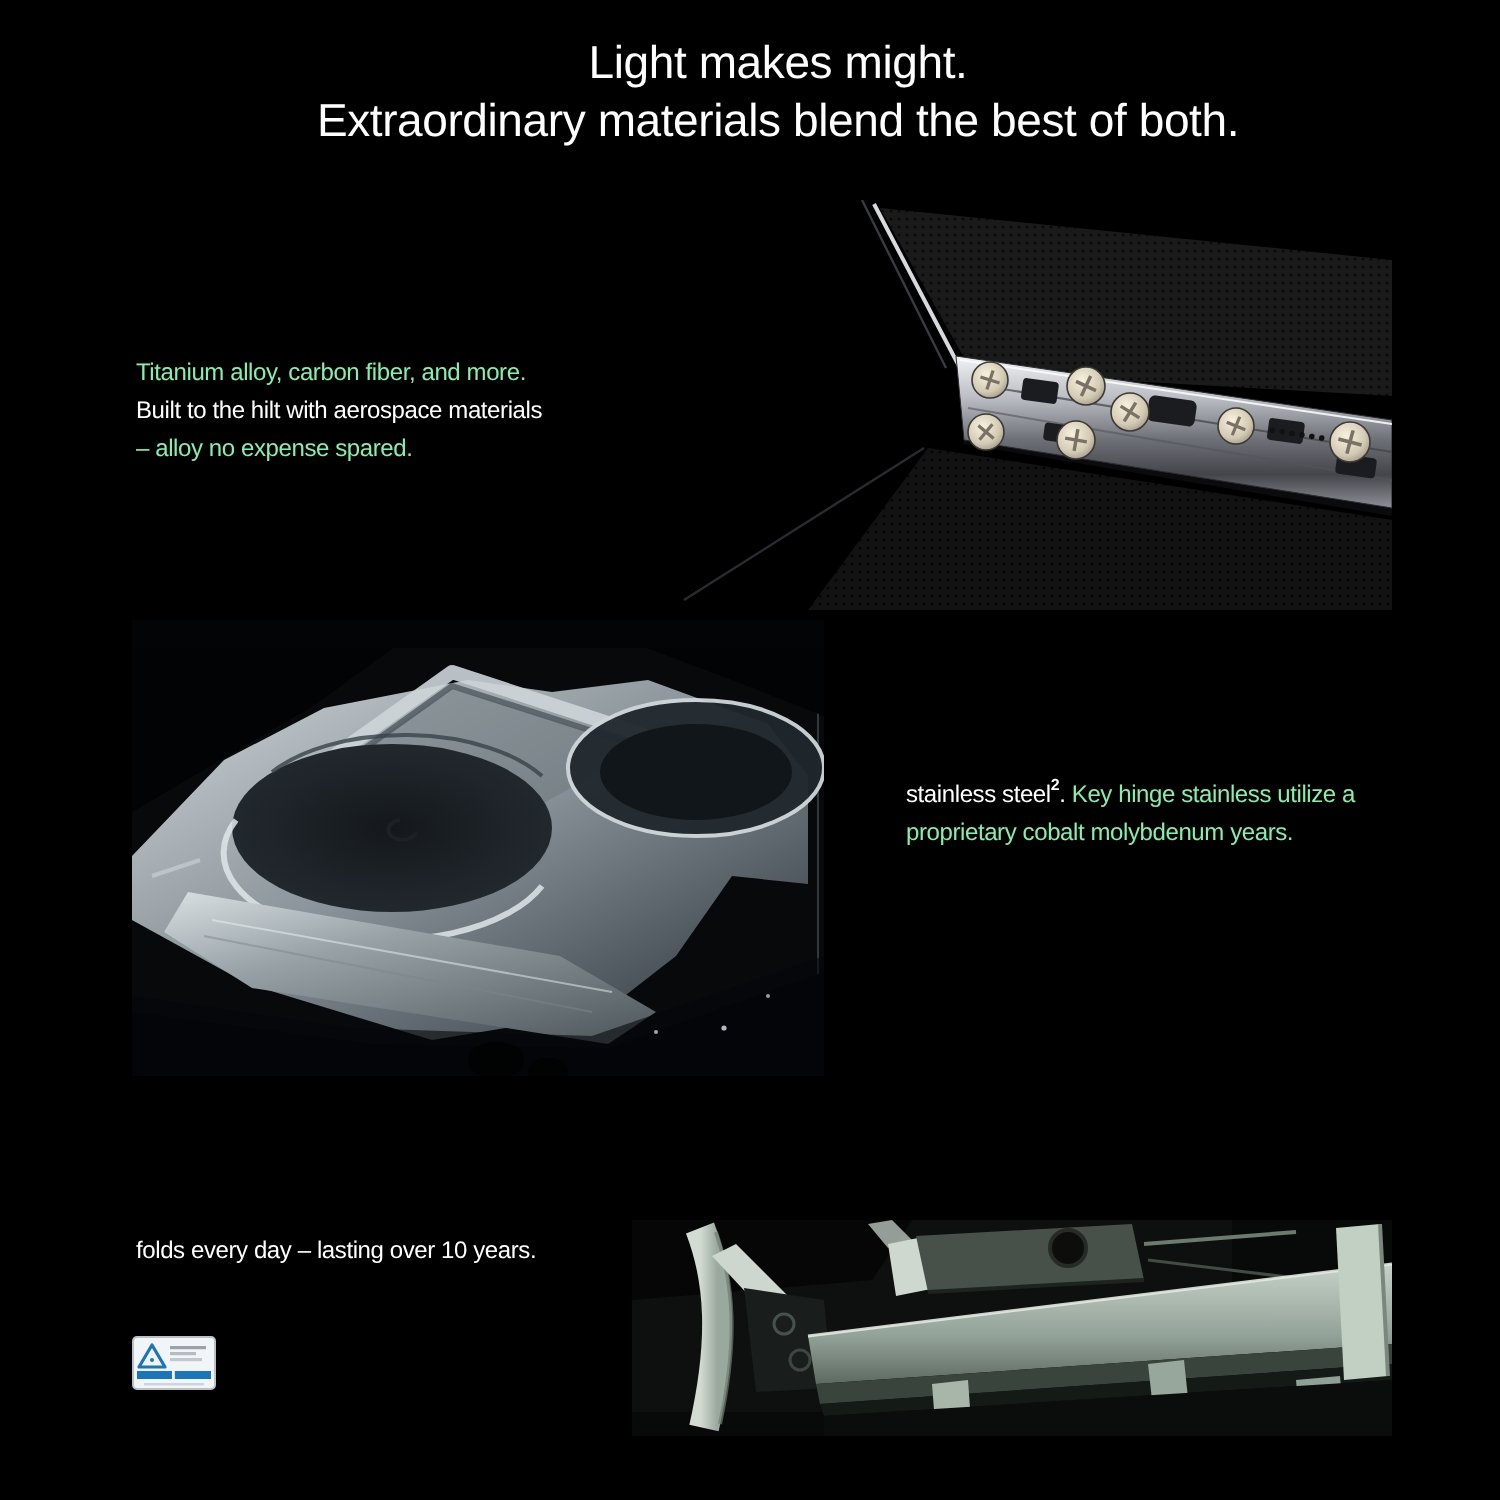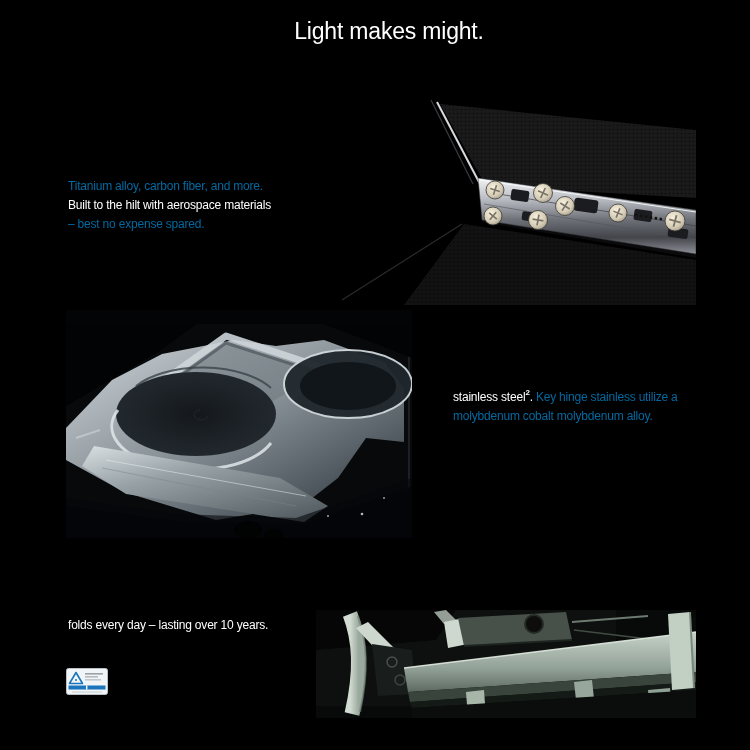--- a/index.html
+++ b/index.html
@@ -3,40 +3,41 @@
 <meta charset="utf-8">
 <style>
   html,body{margin:0;padding:0;background:#000;}
   #page{position:relative;width:750px;height:750px;background:#000;overflow:hidden;
         font-family:"Liberation Sans", sans-serif;}
   .headline{position:absolute;top:17px;left:0;width:750px;text-align:center;
             color:#fff;font-size:23px;line-height:29px;font-weight:400;letter-spacing:-0.2px;}
   .headline div{white-space:nowrap;padding-left:28px;}
   .copy{position:absolute;font-size:12px;line-height:19px;letter-spacing:-0.2px;}
   .copy div{white-space:nowrap;}
-  .muted{color:#0369a1;font-weight:400;}
+  .muted{color:#86efac;font-weight:400;}
   .emph{color:#ffffff;font-weight:400;}
   sup.s2{font-size:8px;position:relative;top:-1px;font-weight:700;color:#fff;}
   .txt1{left:68px;top:177px;}
   .txt2{left:453px;top:384px;}
   .txt3{left:68px;top:616px;}
   .img{position:absolute;display:block;}
   .img svg{display:block;}
   .img1{left:316px;top:100px;width:380px;height:205px;}
   .img2{left:66px;top:310px;width:346px;height:228px;}
   .img3{left:316px;top:610px;width:380px;height:108px;}
   .badge{position:absolute;left:66px;top:668px;width:42px;height:27px;}
 </style>
 </head>
 <body>
 
 <div id="page">
 
   <div class="headline">
     <div>Light makes might.</div>
+    <div>Extraordinary materials blend the best of both.</div>
   </div>
 
   <div class="img img1">
     <svg width="380" height="205" viewBox="0 0 380 205">
       <defs>
         <linearGradient id="metalBand" x1="0" y1="0" x2="0" y2="1">
           <stop offset="0" stop-color="#f2f3f5"></stop>
             <stop offset="0.28" stop-color="#b9bcc2"></stop>
           <stop offset="0.55" stop-color="#6e7077"></stop>
             <stop offset="0.78" stop-color="#43454b"></stop>
@@ -133,21 +134,21 @@
         <circle cx="335" cy="117" r="1.4"></circle>
           <circle cx="340" cy="117" r="1.4"></circle>
           <circle cx="345" cy="117" r="1.4"></circle>
       </g>
     </svg>
   </div>
 
   <div class="copy txt1">
     <div class="muted">Titanium alloy, carbon fiber, and more.</div>
     <div class="emph">Built to the hilt with aerospace materials</div>
-    <div class="muted">– best no expense spared.</div>
+    <div class="muted">– alloy no expense spared.</div>
   </div>
 
   <div class="img img2">
     <svg width="346" height="228" viewBox="0 0 346 228">
       <defs>
         <linearGradient id="aluLight" x1="0" y1="0" x2="1" y2="1">
           <stop offset="0" stop-color="#cfd6da"></stop>
             <stop offset="0.45" stop-color="#8b949a"></stop>
           <stop offset="0.8" stop-color="#4b545a"></stop>
             <stop offset="1" stop-color="#2b3238"></stop>
@@ -187,21 +188,21 @@
       <ellipse cx="208" cy="226" rx="10" ry="7" fill="#010202"></ellipse>
       <circle cx="296" cy="204" r="1.3" fill="#aebcc2"></circle>
       <circle cx="318" cy="188" r="1" fill="#8fa0a8"></circle>
       <circle cx="262" cy="206" r="1" fill="#9aa9b0"></circle>
       <path d="M10,128 L34,120" stroke="#cfd6da" stroke-width="2" opacity="0.6" fill="none"></path>
     </svg>
   </div>
 
   <div class="copy txt2">
     <div><span class="emph">stainless steel</span><sup class="s2">2</sup><span class="emph">.</span><span class="muted"> Key hinge stainless utilize a</span></div>
-    <div class="muted">molybdenum cobalt molybdenum alloy.</div>
+    <div class="muted">proprietary cobalt molybdenum years.</div>
   </div>
 
   <div class="copy txt3">
     <div class="emph">folds every day – lasting over 10 years.</div>
   </div>
 
   <div class="badge">
     <svg width="42" height="27" viewBox="0 0 42 27">
       <rect x="0.5" y="0.5" width="41" height="26" rx="2" fill="#f2f5f7" stroke="#b9c0c6"></rect>
       <polygon points="10,4.5 16.5,15.5 3.5,15.5" fill="none" stroke="#1a75bc" stroke-width="1.6" stroke-linejoin="round"></polygon>

